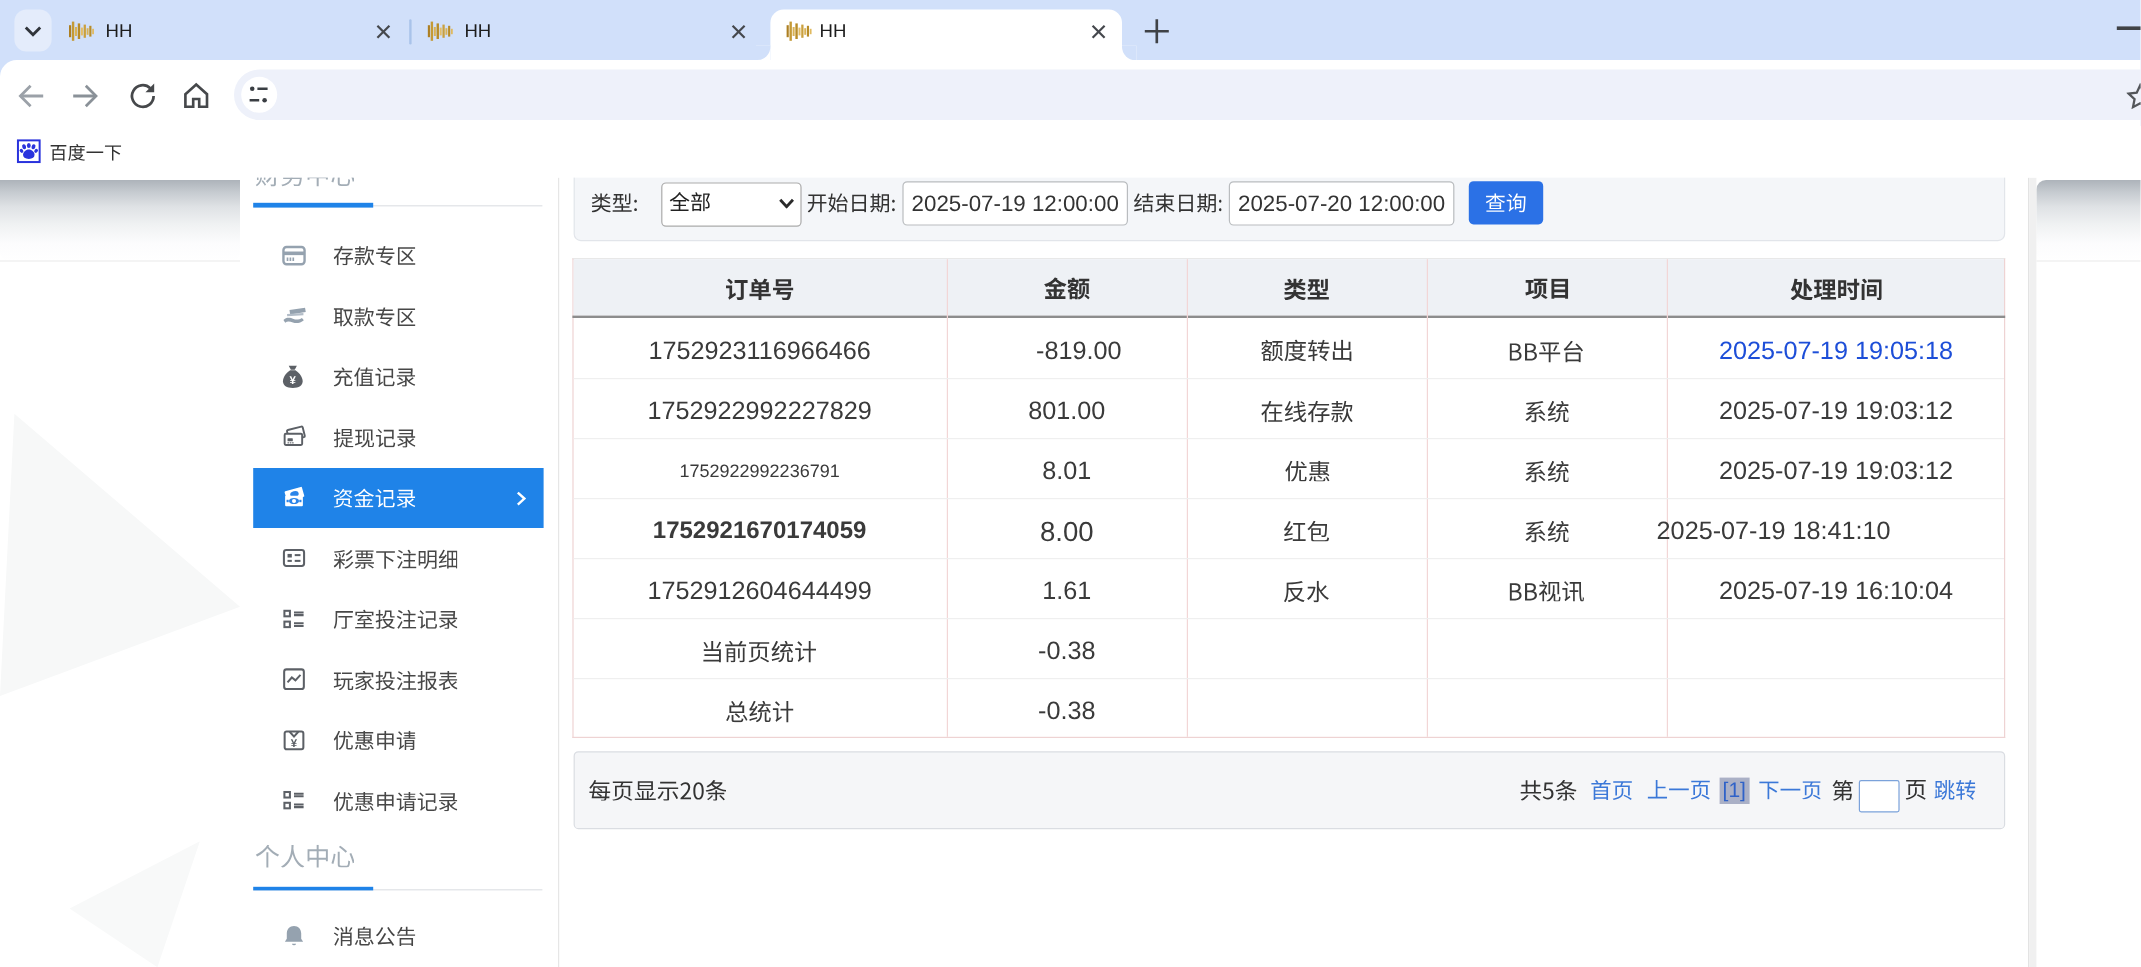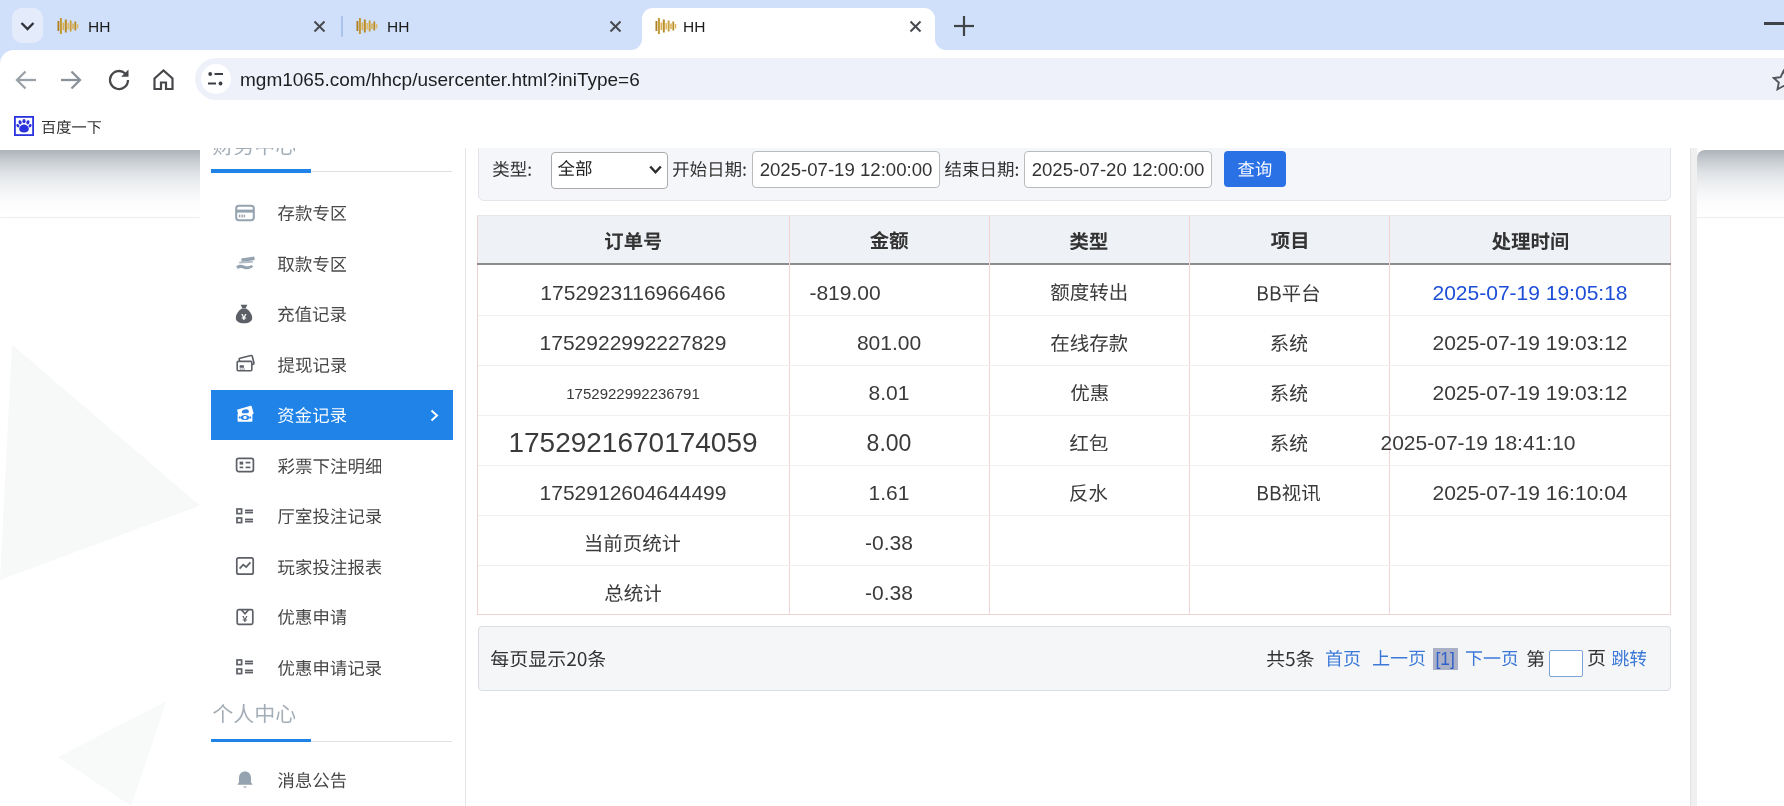--- a/index.html
+++ b/index.html
@@ -250,21 +250,21 @@
         <g transform="scale(1,-1)">
           <path fill="#333333" d="M600 483V279C600 181 566 66 298 0C325 -23 360 -67 375 -92C657 -5 721 139 721 277V483ZM686 72C758 27 852 -41 896 -85L976 -4C928 39 831 103 760 144ZM19 209 48 82C146 115 270 158 388 201L374 301L271 274V628H370V742H36V628H152V243ZM411 626V154H528V521H790V157H913V626H681L722 704H963V811H383V704H582C574 678 565 651 555 626Z M1262 450H1726V332H1262ZM1262 564V678H1726V564ZM1262 218H1726V101H1262ZM1141 795V-79H1262V-16H1726V-79H1854V795Z"></path>
         </g>
       </svg>
 <svg style="position:absolute;left:1491.8px;top:231.5px;" width="76.3" height="18.4" viewBox="23 -850 3915 945">
         <g transform="scale(1,-1)">
           <path fill="#333333" d="M395 581C381 472 357 380 323 302C292 358 266 427 244 509L267 581ZM196 848C169 648 111 450 37 350C69 334 113 303 135 283C152 306 168 332 183 362C205 295 231 238 260 190C200 103 121 42 23 -1C53 -19 103 -67 123 -95C208 -54 280 5 340 84C457 -38 607 -70 772 -70H935C942 -35 962 27 982 57C934 56 818 56 778 56C639 56 508 82 405 189C469 312 511 472 530 675L449 695L427 691H296C306 734 315 778 323 822ZM590 850V101H718V476C770 406 821 332 847 279L955 345C912 420 820 535 750 618L718 600V850Z M1514 527H1617V442H1514ZM1718 527H1816V442H1718ZM1514 706H1617V622H1514ZM1718 706H1816V622H1718ZM1329 51V-58H1975V51H1729V146H1941V254H1729V340H1931V807H1405V340H1606V254H1399V146H1606V51ZM1024 124 1051 2C1147 33 1268 73 1379 111L1358 225L1261 194V394H1351V504H1261V681H1368V792H1036V681H1146V504H1045V394H1146V159Z M2459 428C2507 355 2572 256 2601 198L2708 260C2675 317 2607 411 2558 480ZM2299 385V203H2178V385ZM2299 490H2178V664H2299ZM2066 771V16H2178V96H2411V771ZM2747 843V665H2448V546H2747V71C2747 51 2739 44 2717 44C2695 44 2621 44 2551 47C2569 13 2588 -41 2593 -74C2693 -75 2764 -72 2808 -53C2853 -34 2869 -2 2869 70V546H2971V665H2869V843Z M3071 609V-88H3195V609ZM3085 785C3131 737 3182 671 3203 627L3304 692C3281 737 3226 799 3180 843ZM3404 282H3597V186H3404ZM3404 473H3597V378H3404ZM3297 569V90H3709V569ZM3339 800V688H3814V40C3814 28 3810 23 3797 23C3786 23 3748 22 3717 24C3731 -5 3746 -52 3751 -83C3814 -83 3861 -81 3895 -63C3928 -44 3938 -16 3938 40V800Z"></path>
         </g>
       </svg>
 <div style="position:absolute;left:633.0px;top:292.5px;transform:translate(-50%,-50%);font-size:21px;color:#3a3a3a;font-weight:400;white-space:nowrap;letter-spacing:0">1752923116966466</div>
-<div style="position:absolute;left:845px;top:292.5px;transform:translate(-50%,-50%);font-size:21px;color:#3a3a3a;font-weight:400;white-space:nowrap;letter-spacing:0">-819.00</div>
+<div style="position:absolute;left:899px;top:292.5px;transform:translate(-50%,-50%);font-size:21px;color:#3a3a3a;font-weight:400;white-space:nowrap;letter-spacing:0">-819.00</div>
 <svg style="position:absolute;left:1051.4px;top:283.4px;" width="75.2" height="18.1" viewBox="39 -845 3856 929">
         <g transform="scale(1,-1)">
           <path fill="#3a3a3a" d="M693 493C689 183 676 46 458 -31C471 -43 489 -67 496 -84C732 2 754 161 759 493ZM738 84C804 36 888 -33 930 -77L972 -24C930 17 843 84 778 130ZM531 610V138H595V549H850V140H916V610H728C741 641 755 678 768 714H953V780H515V714H700C690 680 675 641 663 610ZM214 821C227 798 242 770 254 744H61V593H127V682H429V593H497V744H333C319 773 299 809 282 837ZM126 233V-73H194V-40H369V-71H439V233ZM194 21V172H369V21ZM149 416 224 376C168 337 104 305 39 284C50 270 64 236 70 217C146 246 221 287 288 341C351 305 412 268 450 241L501 293C462 319 402 354 339 387C388 436 430 492 459 555L418 582L403 579H250C262 598 272 618 281 637L213 649C184 582 126 502 40 444C54 434 75 412 84 397C135 433 177 476 210 520H364C342 483 312 450 278 419L197 461Z M1386 644V557H1225V495H1386V329H1775V495H1937V557H1775V644H1701V557H1458V644ZM1701 495V389H1458V495ZM1757 203C1713 151 1651 110 1579 78C1508 111 1450 153 1408 203ZM1239 265V203H1369L1335 189C1376 133 1431 86 1497 47C1403 17 1298 -1 1192 -10C1203 -27 1217 -56 1222 -74C1347 -60 1469 -35 1576 7C1675 -37 1792 -65 1918 -80C1927 -61 1946 -31 1962 -15C1852 -5 1749 15 1660 46C1748 93 1821 157 1867 243L1820 268L1807 265ZM1473 827C1487 801 1502 769 1513 741H1126V468C1126 319 1119 105 1037 -46C1056 -52 1089 -68 1104 -80C1188 78 1201 309 1201 469V670H1948V741H1598C1586 773 1566 813 1548 845Z M2081 332C2089 340 2120 346 2154 346H2243V201L2040 167L2056 94L2243 130V-76H2315V144L2450 171L2447 236L2315 213V346H2418V414H2315V567H2243V414H2145C2177 484 2208 567 2234 653H2417V723H2255C2264 757 2272 791 2280 825L2206 840C2200 801 2192 762 2183 723H2046V653H2165C2142 571 2118 503 2107 478C2089 435 2075 402 2058 398C2067 380 2077 346 2081 332ZM2426 535V464H2573C2552 394 2531 329 2513 278H2801C2766 228 2723 168 2682 115C2647 138 2612 160 2579 179L2531 131C2633 70 2752 -22 2810 -81L2860 -23C2830 6 2787 40 2738 76C2802 158 2871 253 2921 327L2868 353L2856 348H2616L2650 464H2959V535H2671L2703 653H2923V723H2722L2750 830L2675 840L2646 723H2465V653H2627L2594 535Z M3104 341V-21H3814V-78H3895V341H3814V54H3539V404H3855V750H3774V477H3539V839H3457V477H3228V749H3150V404H3457V54H3187V341Z"></path>
         </g>
       </svg>
 <svg style="position:absolute;left:1258.4px;top:283.5px;" width="61.2" height="18.0" viewBox="101 -844 3138 923">
         <g transform="scale(1,-1)">
           <path fill="#3a3a3a" d="M101 0H334C498 0 612 71 612 215C612 315 550 373 463 390V395C532 417 570 481 570 554C570 683 466 733 318 733H101ZM193 422V660H306C421 660 479 628 479 542C479 467 428 422 302 422ZM193 74V350H321C450 350 521 309 521 218C521 119 447 74 321 74Z M758 0H991C1155 0 1269 71 1269 215C1269 315 1207 373 1120 390V395C1189 417 1227 481 1227 554C1227 683 1123 733 975 733H758ZM850 422V660H963C1078 660 1136 628 1136 542C1136 467 1085 422 959 422ZM850 74V350H978C1107 350 1178 309 1178 218C1178 119 1104 74 978 74Z M1488 630C1527 556 1566 459 1580 399L1651 424C1637 482 1596 578 1556 650ZM2069 655C2044 582 1998 480 1960 417L2025 396C2064 456 2111 552 2148 633ZM1366 348V273H1773V-79H1851V273H2263V348H1851V698H2207V773H1419V698H1773V348Z M2493 342V-79H2569V-25H3055V-77H3135V342ZM2569 48V270H3055V48ZM2440 426C2479 441 2538 443 3114 474C3139 443 3160 414 3175 388L3239 434C3187 518 3070 641 2972 727L2913 687C2961 644 3013 591 3059 540L2545 516C2634 598 2724 701 2804 811L2729 844C2650 720 2533 593 2497 559C2463 526 2438 505 2415 500C2424 480 2436 442 2440 426Z"></path>
         </g>
       </svg>
@@ -288,21 +288,21 @@
         <g transform="scale(1,-1)">
           <path fill="#3a3a3a" d="M638 453V53C638 -29 658 -53 737 -53C754 -53 837 -53 854 -53C927 -53 946 -11 953 140C933 145 902 158 886 171C883 39 878 16 848 16C829 16 761 16 746 16C716 16 711 23 711 53V453ZM699 778C748 731 807 665 834 624L889 666C860 707 800 770 751 814ZM521 828C521 753 520 677 517 603H291V531H513C497 305 446 99 275 -21C294 -34 318 -58 330 -76C514 57 570 284 588 531H950V603H592C595 678 596 753 596 828ZM271 838C218 686 130 536 37 439C51 421 73 382 80 364C109 396 138 432 165 471V-80H237V587C278 660 313 738 342 816Z M1263 169V27C1263 -48 1293 -66 1407 -66C1432 -66 1610 -66 1635 -66C1726 -66 1749 -40 1759 73C1739 77 1710 87 1692 98C1688 9 1679 -3 1630 -3C1590 -3 1440 -3 1411 -3C1348 -3 1337 2 1337 28V169ZM1406 180C1467 149 1539 100 1573 65L1623 111C1587 146 1514 192 1454 222ZM1754 149C1801 90 1850 10 1869 -42L1937 -17C1918 36 1866 114 1818 172ZM1146 173C1127 113 1092 34 1052 -13L1116 -50C1156 3 1189 84 1210 147ZM1076 291 1079 225C1263 227 1546 232 1815 238C1841 219 1865 199 1882 182L1932 225C1882 273 1784 335 1698 371H1854V651H1533V716H1923V778H1533V839H1456V778H1076V716H1456V651H1144V371H1456V293ZM1215 488H1456V422H1215ZM1533 488H1780V422H1533ZM1215 602H1456V536H1215ZM1533 602H1780V536H1533ZM1641 336C1668 325 1697 311 1724 296L1533 294V371H1687Z"></path>
         </g>
       </svg>
 <svg style="position:absolute;left:1270.6px;top:383.5px;" width="36.8" height="18.0" viewBox="70 -844 1888 921">
         <g transform="scale(1,-1)">
           <path fill="#3a3a3a" d="M286 224C233 152 150 78 70 30C90 19 121 -6 136 -20C212 34 301 116 361 197ZM636 190C719 126 822 34 872 -22L936 23C882 80 779 168 695 229ZM664 444C690 420 718 392 745 363L305 334C455 408 608 500 756 612L698 660C648 619 593 580 540 543L295 531C367 582 440 646 507 716C637 729 760 747 855 770L803 833C641 792 350 765 107 753C115 736 124 706 126 688C214 692 308 698 401 706C336 638 262 578 236 561C206 539 182 524 162 521C170 502 181 469 183 454C204 462 235 466 438 478C353 425 280 385 245 369C183 338 138 319 106 315C115 295 126 260 129 245C157 256 196 261 471 282V20C471 9 468 5 451 4C435 3 380 3 320 6C332 -15 345 -47 349 -69C422 -69 472 -68 505 -56C539 -44 547 -23 547 19V288L796 306C825 273 849 242 866 216L926 252C885 313 799 405 722 474Z M1698 352V36C1698 -38 1715 -60 1785 -60C1799 -60 1859 -60 1873 -60C1935 -60 1953 -22 1958 114C1939 119 1909 131 1894 145C1891 24 1887 6 1865 6C1853 6 1806 6 1797 6C1775 6 1772 9 1772 36V352ZM1510 350C1504 152 1481 45 1317 -16C1334 -30 1355 -58 1364 -77C1545 -3 1576 126 1584 350ZM1042 53 1059 -21C1149 8 1267 45 1379 82L1367 147C1246 111 1123 74 1042 53ZM1595 824C1614 783 1639 729 1649 695H1407V627H1587C1542 565 1473 473 1450 451C1431 433 1406 426 1387 421C1395 405 1409 367 1412 348C1440 360 1482 365 1845 399C1861 372 1876 346 1886 326L1949 361C1919 419 1854 513 1800 583L1741 553C1763 524 1786 491 1807 458L1532 435C1577 490 1634 568 1676 627H1948V695H1660L1724 715C1712 747 1687 802 1664 842ZM1060 423C1075 430 1098 435 1218 452C1175 389 1136 340 1118 321C1086 284 1063 259 1041 255C1050 235 1062 198 1066 182C1087 195 1121 206 1369 260C1367 276 1366 305 1368 326L1179 289C1255 377 1330 484 1393 592L1326 632C1307 595 1286 557 1263 522L1140 509C1202 595 1264 704 1310 809L1234 844C1190 723 1116 594 1092 561C1070 527 1051 504 1033 500C1043 479 1055 439 1060 423Z"></path>
         </g>
       </svg>
 <div style="position:absolute;left:1530.0px;top:392.5px;transform:translate(-50%,-50%);font-size:21px;color:#3a3a3a;font-weight:400;white-space:nowrap;letter-spacing:0">2025-07-19 19:03:12</div>
-<div style="position:absolute;left:633.0px;top:442.5px;transform:translate(-50%,-50%);font-size:28px;color:#3a3a3a;font-weight:400;white-space:nowrap;letter-spacing:0">1752921670174059</div>
+<div style="position:absolute;left:633.0px;top:442.5px;transform:translate(-50%,-50%);font-size:20px;color:#3a3a3a;font-weight:700;white-space:nowrap;letter-spacing:0">1752921670174059</div>
 <div style="position:absolute;left:889.0px;top:442.5px;transform:translate(-50%,-50%);font-size:23px;color:#3a3a3a;font-weight:400;white-space:nowrap;letter-spacing:0">8.00</div>
 <svg style="position:absolute;left:1070.2px;top:433.7px;" width="37.6" height="17.6" viewBox="34 -845 1927 904">
         <g transform="scale(1,-1)">
           <path fill="#3a3a3a" d="M38 53 52 -25C148 -3 277 25 401 52L393 123C262 96 127 68 38 53ZM59 424C75 432 101 437 230 453C184 390 141 341 122 322C88 286 64 262 41 257C50 237 62 200 66 184C89 196 125 204 402 247C399 263 397 294 399 313L177 282C261 370 344 478 415 588L348 630C327 594 304 557 280 522L144 510C208 596 271 704 321 809L246 840C199 720 120 592 95 559C71 526 53 503 34 499C42 478 55 441 59 424ZM409 60V-15H957V60H722V671H936V746H423V671H641V60Z M1303 845C1244 708 1145 579 1035 498C1053 485 1084 457 1097 443C1158 493 1218 559 1271 634H1796C1788 355 1777 254 1758 230C1749 218 1740 216 1724 217C1707 216 1667 217 1623 220C1634 201 1642 171 1644 149C1690 146 1734 146 1760 149C1787 152 1807 160 1824 183C1852 219 1862 336 1873 670C1874 680 1874 705 1874 705H1317C1340 743 1360 783 1378 823ZM1269 463H1532V300H1269ZM1195 530V81C1195 -32 1242 -59 1400 -59C1435 -59 1741 -59 1780 -59C1916 -59 1945 -21 1961 111C1939 115 1907 127 1888 139C1878 34 1864 12 1778 12C1712 12 1447 12 1395 12C1288 12 1269 26 1269 81V233H1605V530Z"></path>
         </g>
       </svg>
 <svg style="position:absolute;left:1270.6px;top:433.5px;" width="36.8" height="18.0" viewBox="70 -844 1888 921">
         <g transform="scale(1,-1)">
           <path fill="#3a3a3a" d="M286 224C233 152 150 78 70 30C90 19 121 -6 136 -20C212 34 301 116 361 197ZM636 190C719 126 822 34 872 -22L936 23C882 80 779 168 695 229ZM664 444C690 420 718 392 745 363L305 334C455 408 608 500 756 612L698 660C648 619 593 580 540 543L295 531C367 582 440 646 507 716C637 729 760 747 855 770L803 833C641 792 350 765 107 753C115 736 124 706 126 688C214 692 308 698 401 706C336 638 262 578 236 561C206 539 182 524 162 521C170 502 181 469 183 454C204 462 235 466 438 478C353 425 280 385 245 369C183 338 138 319 106 315C115 295 126 260 129 245C157 256 196 261 471 282V20C471 9 468 5 451 4C435 3 380 3 320 6C332 -15 345 -47 349 -69C422 -69 472 -68 505 -56C539 -44 547 -23 547 19V288L796 306C825 273 849 242 866 216L926 252C885 313 799 405 722 474Z M1698 352V36C1698 -38 1715 -60 1785 -60C1799 -60 1859 -60 1873 -60C1935 -60 1953 -22 1958 114C1939 119 1909 131 1894 145C1891 24 1887 6 1865 6C1853 6 1806 6 1797 6C1775 6 1772 9 1772 36V352ZM1510 350C1504 152 1481 45 1317 -16C1334 -30 1355 -58 1364 -77C1545 -3 1576 126 1584 350ZM1042 53 1059 -21C1149 8 1267 45 1379 82L1367 147C1246 111 1123 74 1042 53ZM1595 824C1614 783 1639 729 1649 695H1407V627H1587C1542 565 1473 473 1450 451C1431 433 1406 426 1387 421C1395 405 1409 367 1412 348C1440 360 1482 365 1845 399C1861 372 1876 346 1886 326L1949 361C1919 419 1854 513 1800 583L1741 553C1763 524 1786 491 1807 458L1532 435C1577 490 1634 568 1676 627H1948V695H1660L1724 715C1712 747 1687 802 1664 842ZM1060 423C1075 430 1098 435 1218 452C1175 389 1136 340 1118 321C1086 284 1063 259 1041 255C1050 235 1062 198 1066 182C1087 195 1121 206 1369 260C1367 276 1366 305 1368 326L1179 289C1255 377 1330 484 1393 592L1326 632C1307 595 1286 557 1263 522L1140 509C1202 595 1264 704 1310 809L1234 844C1190 723 1116 594 1092 561C1070 527 1051 504 1033 500C1043 479 1055 439 1060 423Z"></path>
         </g>
@@ -485,21 +485,20 @@
 <div style="position:absolute;left:195px;top:58px;width:1640px;height:42px;background:#eef1fa;border-radius:21px"></div>
 <div style="position:absolute;left:201px;top:64px;width:30px;height:30px;background:#fff;border-radius:50%"></div>
 <svg style="position:absolute;left:207px;top:71px" width="18" height="16" viewBox="0 0 18 16">
         <g stroke="#3a3e43" stroke-width="2" fill="none">
           <circle cx="3.2" cy="3" r="1.9" fill="#3a3e43" stroke="none"></circle>
           <line x1="7.5" y1="3" x2="16" y2="3"></line>
           <line x1="1" y1="12.5" x2="9" y2="12.5"></line>
           <circle cx="13.5" cy="12.5" r="1.9" fill="#3a3e43" stroke="none"></circle>
         </g>
       </svg>
-<div style="position:absolute;left:240px;top:80px;transform:translateY(-50%);font-size:19px;color:#1d1e20;font-weight:400;white-space:nowrap;letter-spacing:0">mgm1065.com/hhcp/usercenter.html?iniType=6</div>
 <svg style="position:absolute;left:1772px;top:69px" width="23" height="22" viewBox="0 0 23 22">
         <path d="M11.5 2 L14.4 8.2 L21.2 9 L16.2 13.6 L17.5 20.3 L11.5 17 L5.5 20.3 L6.8 13.6 L1.8 9 L8.6 8.2 Z" fill="none" stroke="#53565a" stroke-width="1.9"></path>
       </svg>
 <div style="position:absolute;left:14px;top:116px"><svg width="20" height="20" viewBox="0 0 20 20">
           <rect x="0.9" y="0.9" width="18.2" height="18.2" fill="#fff" stroke="#2a33dd" stroke-width="1.8"></rect>
           <g fill="#2a33dd">
             <ellipse cx="6.1" cy="6.3" rx="1.6" ry="2.1" transform="rotate(-18 6.1 6.3)"></ellipse>
             <ellipse cx="10" cy="5.2" rx="1.6" ry="2.1"></ellipse>
             <ellipse cx="13.9" cy="6.3" rx="1.6" ry="2.1" transform="rotate(18 13.9 6.3)"></ellipse>
             <ellipse cx="16.1" cy="9.7" rx="1.4" ry="1.8" transform="rotate(38 16.1 9.7)"></ellipse>

